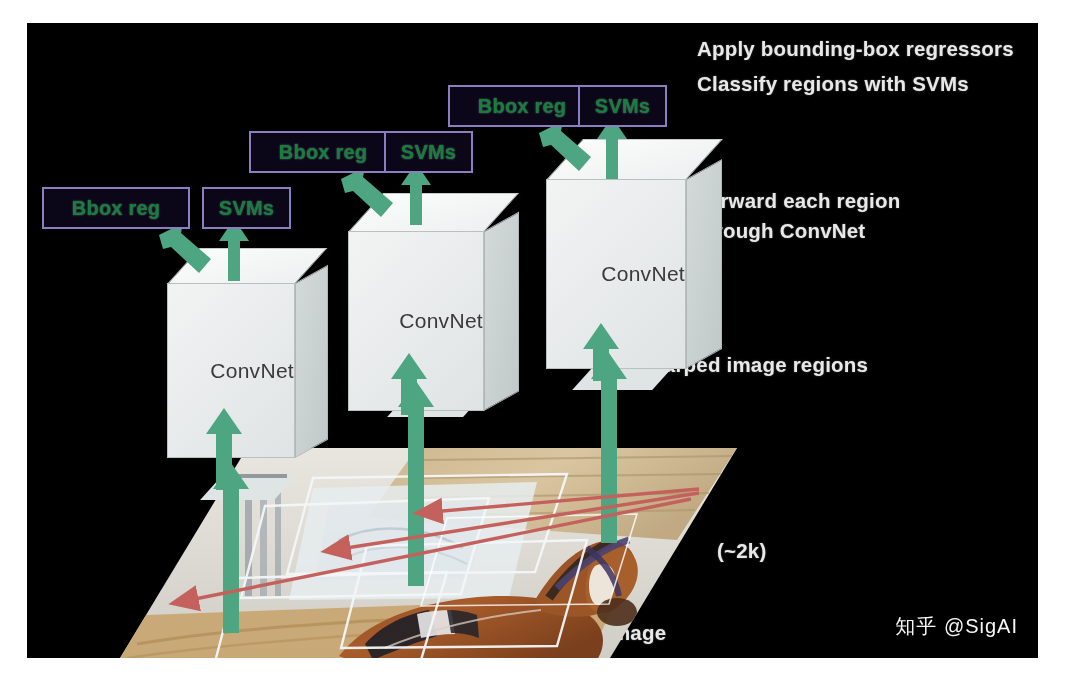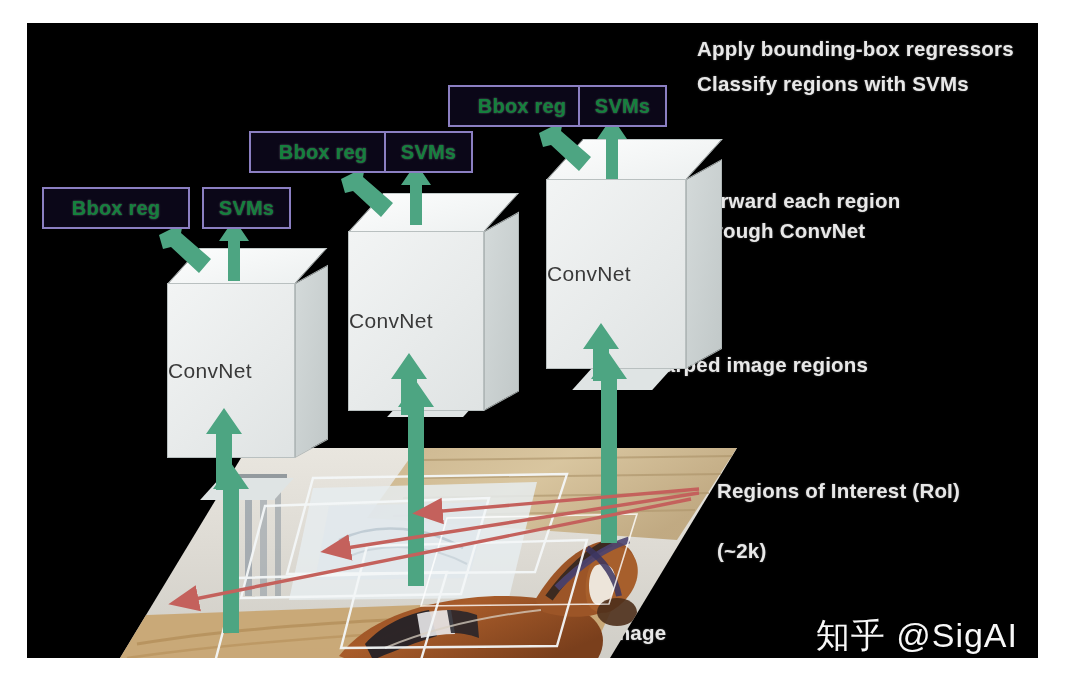--- a/index.html
+++ b/index.html
@@ -48,21 +48,21 @@
   #annot-warped  { left: 618px; top: 327px; }
   #annot-roi     { left: 690px; top: 453px; }
   #annot-input   { left: 522px; top: 595px; font-weight: 700; }
 
   
   #watermark {
     position: absolute;
     right: 20px;
     top: 590px;
     color: #ffffff;
-    font-size: 34px;
+    font-size: 20px;
     font-family: "Liberation Sans", sans-serif;
     letter-spacing: 1px;
     opacity: 0.97;
   }
 
   
   .chip {
     position: absolute;
     box-sizing: border-box;
     background: #0b0718;
@@ -92,21 +92,21 @@
   
   .cube { position: absolute; z-index: 20; }
   .cube .front {
     position: absolute;
     left: 0;
     background: linear-gradient(135deg, #f2f4f4 0%, #e7eaea 60%, #dfe3e3 100%);
     border: 1px solid #b9c0c0;
     box-sizing: border-box;
     display: flex;
     align-items: center;
-    justify-content: flex-start;
+    justify-content: flex-end;
   }
   .cube .label {
     color: #3a3a3a;
     font-size: 21px;
     font-weight: 400;
     font-family: "Liberation Sans", sans-serif;
     letter-spacing: 0.3px;
   }
   .cube .top {
     position: absolute;
@@ -357,20 +357,20 @@
     <div class="chip" id="chip-bbox-3">Bbox reg</div>
     <div class="chip" id="chip-svms-3">SVMs</div>
 
     <div class="annot" id="annot-classify">Classify regions with SVMs</div>
     <div class="annot" id="annot-apply">Apply bounding-box regressors</div>
 
     <div id="annot-forward" class="annot"><span>Forward each region</span><br><span>through ConvNet</span></div>
 
     <div class="annot" id="annot-warped">Warped image regions</div>
 
-    <div id="annot-roi" class="annot"><span>Regions of Interest (RoI)</span><br><br><span>(~2k)</span></div>
+    <div id="annot-roi" class="annot"><br><br><span>(~2k)</span></div>
 
     <div class="annot" id="annot-input">Input image</div>
 
     <div id="watermark">知乎 @SigAI</div>
 
   </div>
 </div>
 
 </body></html>

